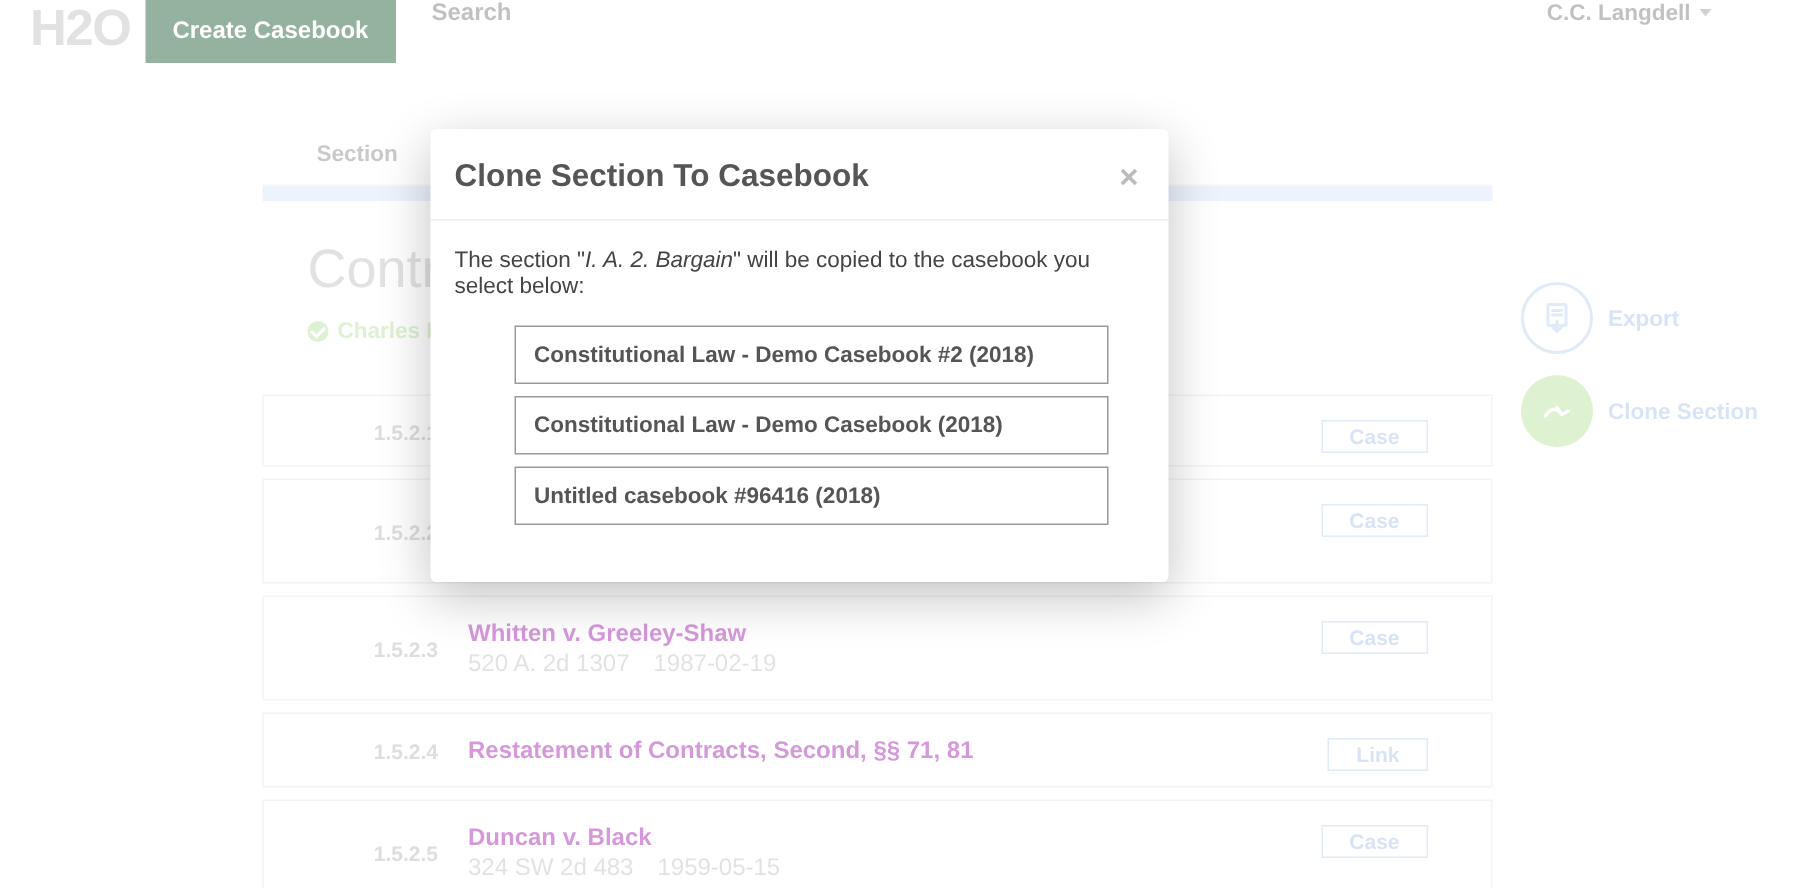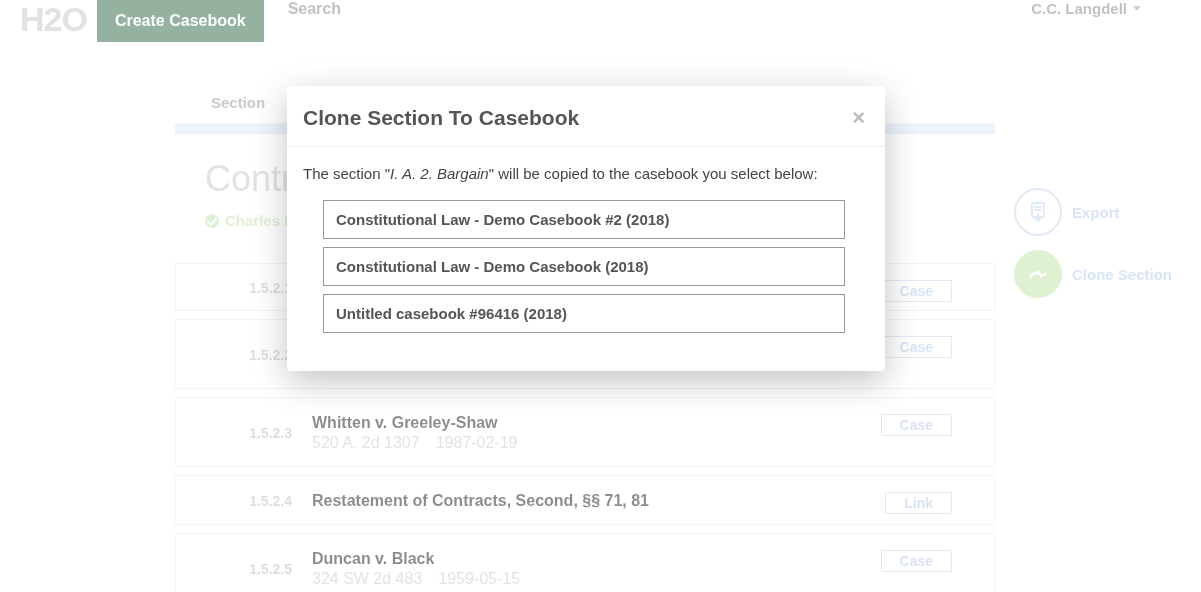--- a/index.html
+++ b/index.html
@@ -134,21 +134,21 @@
     .row-num {
       width: 96px;
       text-align: right;
       color: #b5b5b5;
       font-size: 14px;
       font-weight: 600;
       margin-right: 20px;
     }
     .row-body { flex: 1; }
     .row-title {
-      color: #000000;
+      color: #a21caf;
       font-size: 16px;
       font-weight: 700;
     }
     .row-cite {
       color: #bfbfbf;
       font-size: 16px;
       font-weight: 500;
       margin-top: 2px;
     }
     .row-cite .sep { margin: 0 8px; }
@@ -196,21 +196,21 @@
       position: absolute;
       inset: 0;
       background: rgba(255,255,255,0.55);
     }
 
     
     .modal {
       position: absolute;
       left: 287px;
       top: 86px;
-      width: 598px;
+      width: 492px;
       background: #fff;
       border-radius: 4px;
       box-shadow: 0 10px 34px rgba(0,0,0,0.24);
       z-index: 10;
     }
     .modal-header {
       padding: 20px 20px 16px 16px;
       border-bottom: 1px solid #eee;
       display: flex;
       align-items: center;
@@ -238,21 +238,21 @@
       font-size: 15px;
       margin-bottom: 18px;
     }
     .modal-desc em { font-style: italic; }
     .option {
       border: 1px solid #999;
       padding: 10px 12px;
       font-size: 15px;
       font-weight: 700;
       color: #555;
-      margin: 0 24px 8px 20px;
+      margin: 0 24px 8px 40px;
       cursor: pointer;
     }
 
   </style>
 </head>
 <body>
 
 <div class="header">
   <div class="logo">H2O</div>
   <button class="btn-create">Create Casebook</button>

